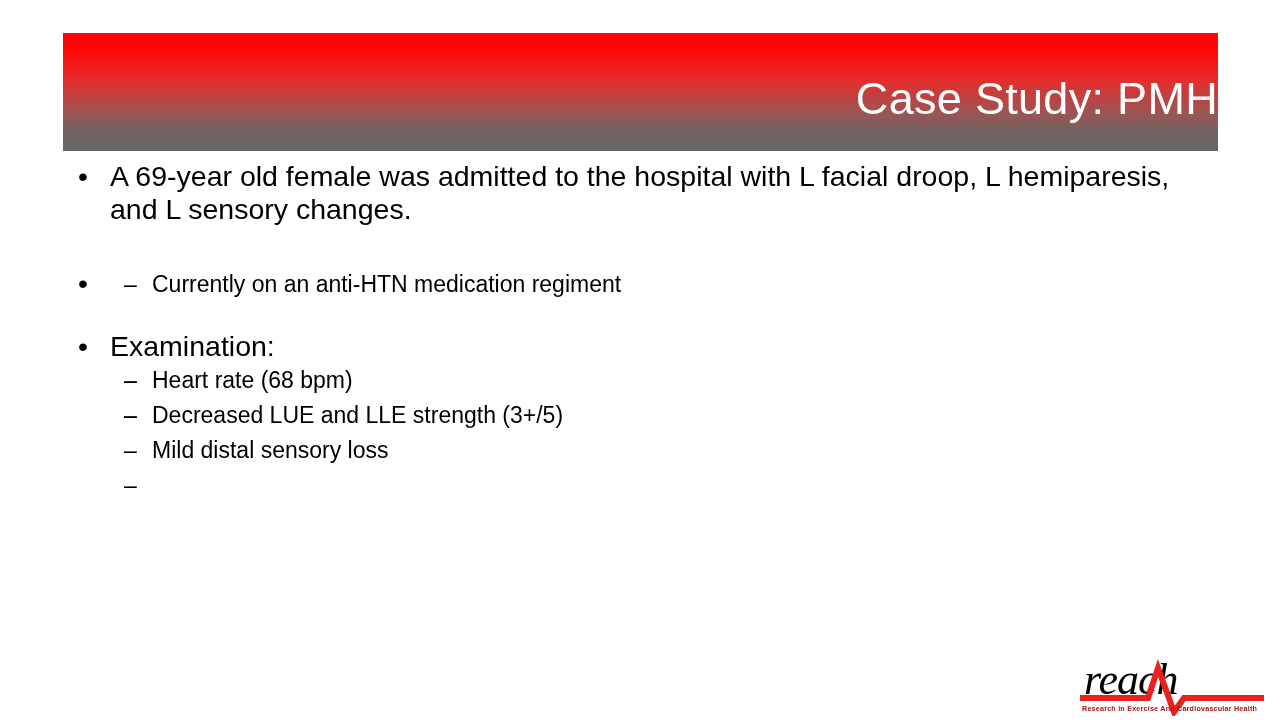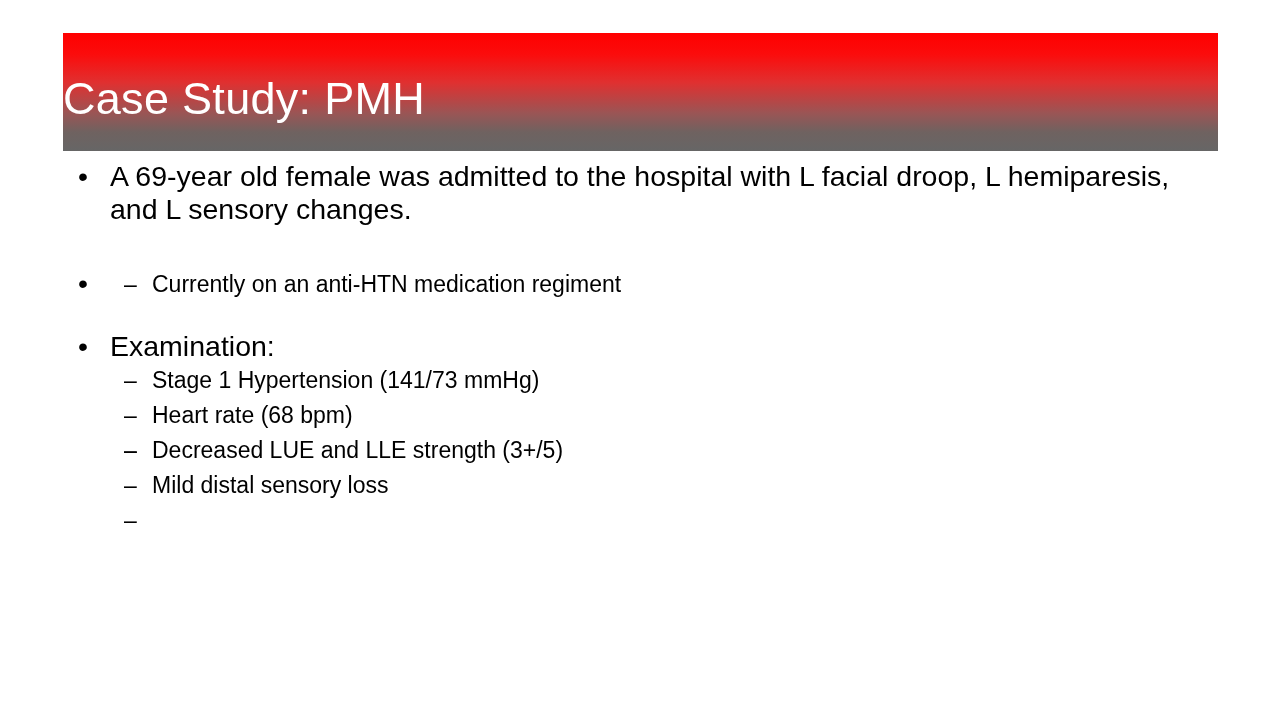--- a/index.html
+++ b/index.html
@@ -31,21 +31,21 @@
     height: 118px;
     background: linear-gradient(to bottom,
                 #FF0000 0%,
                 #FB0C0C 18%,
                 #E03030 42%,
                 #9A5555 68%,
                 #6F6260 84%,
                 #666666 100%);
     display: flex;
     align-items: center;
-    justify-content: flex-start;
+    justify-content: flex-end;
   }
   #title-text {
     color: #FFFFFF;
     font-size: 45px;
     font-weight: 400;
     letter-spacing: 0.3px;
     line-height: 1;
     white-space: nowrap;
     padding-top: 12px;
   }
@@ -134,21 +134,20 @@
 
     <div class="gap-md"></div>
 
     <p class="bullet-l1">
       <span class="marker">•</span>
       <span>Examination:</span>
     </p>
 
     <p class="bullet-l2">
       <span class="marker">–</span>
-      <span>Stage 1 Hypertension  (141/73 mmHg)</span>
     </p>
 
     <p class="bullet-l2">
       <span class="marker">–</span>
       <span>Heart rate (68 bpm)</span>
     </p>
 
     <p class="bullet-l2">
       <span class="marker">–</span>
     </p>
@@ -162,14 +161,24 @@
       <span class="marker">–</span>
       <span>Mild distal sensory  loss</span>
     </p>
 
     <p class="bullet-l2">
       <span class="marker">–</span>
     </p>
 
   </div>
 
+  <div id="reach-logo">
+    <svg width="188" height="60" viewBox="0 0 188 60" xmlns="http://www.w3.org/2000/svg">
+
+      <text x="6" y="38" font-family="Liberation Serif, serif" font-size="44" font-style="italic" fill="#000000" letter-spacing="-1">reach</text>
+
+      <path d="M 2 42 L 60 42 L 70 42 L 80 12 L 96 56 L 106 42 L 186 42" fill="none" stroke="#E8221C" stroke-width="6" stroke-linejoin="miter" stroke-linecap="butt"></path>
+
+      <text x="4" y="55" font-family="Liberation Sans, sans-serif" font-size="7.2" font-weight="bold" fill="#A01814" letter-spacing="0.2">Research in Exercise And Cardiovascular Health</text>
+    </svg>
+  </div>
 
 </div>
 
 </body></html>

